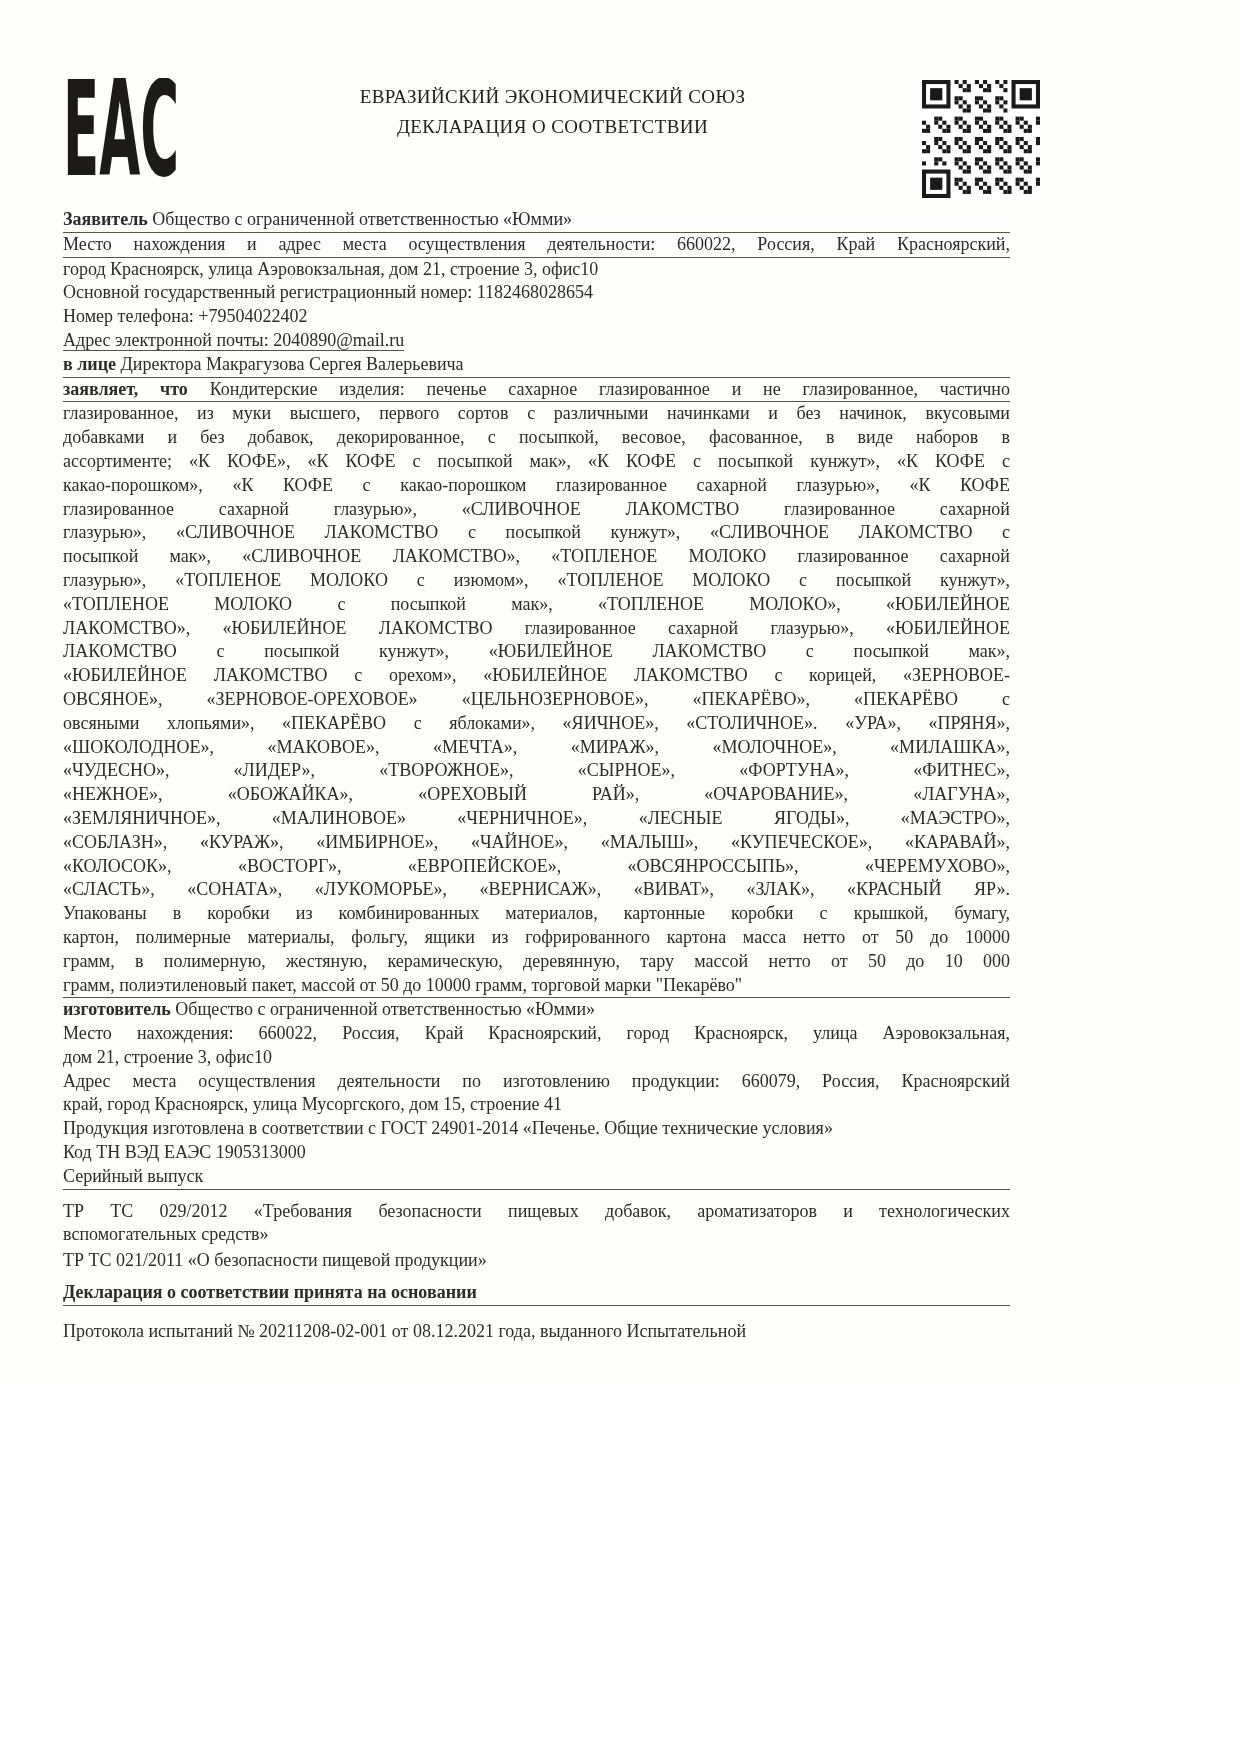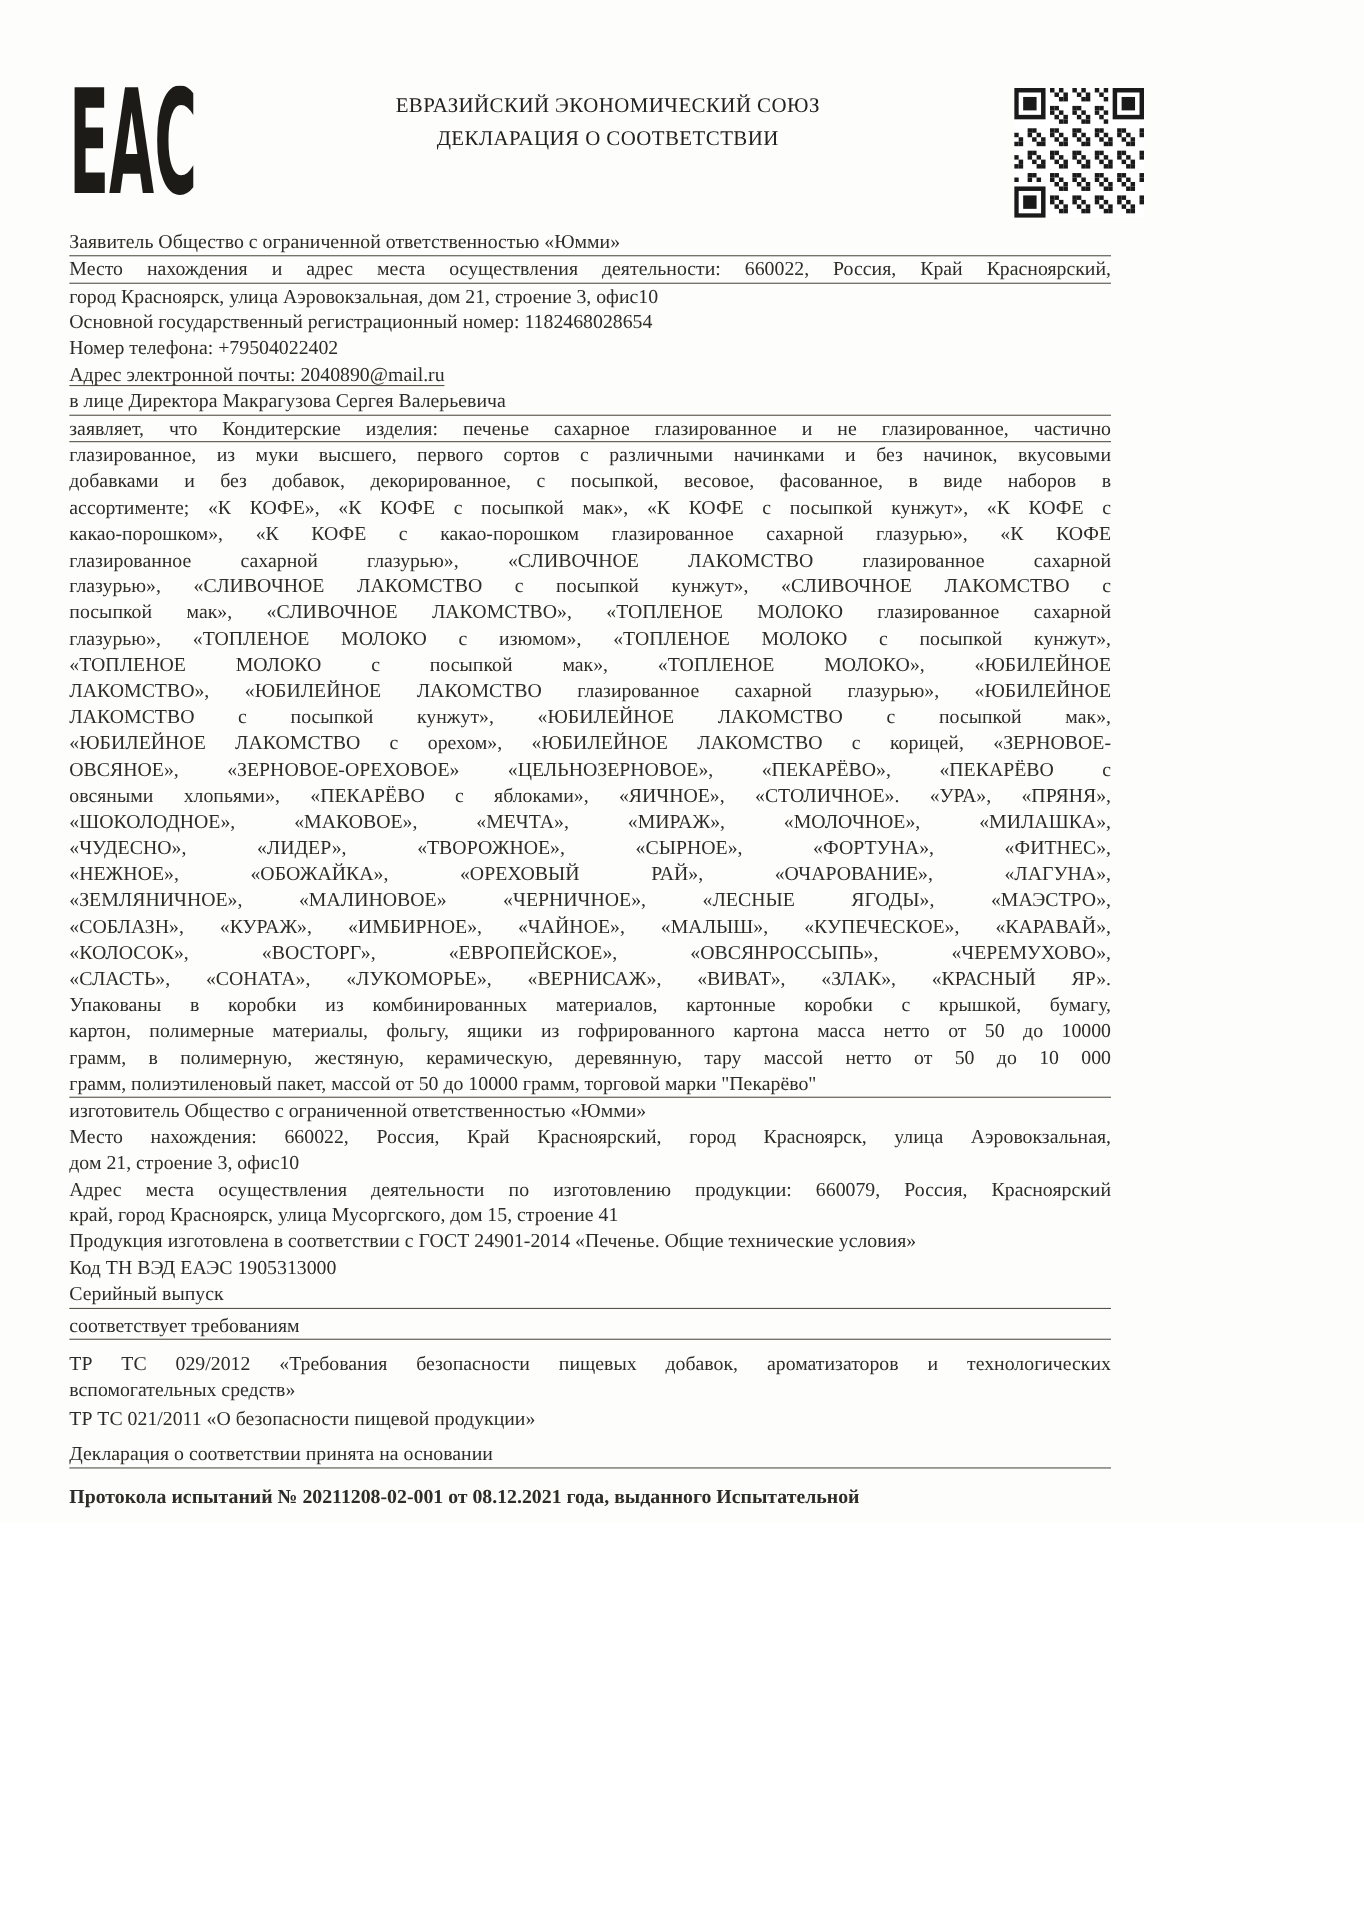--- a/index.html
+++ b/index.html
@@ -22,21 +22,21 @@
   }
   .qr { width:118px; height:118px; flex:0 0 auto; margin-top:2px; }
   .doc-body { margin:10px 230px 0 63px; }
   .line {
     font-size:18px; line-height:23.8px; min-height:23.8px;
     white-space:normal;
   }
   .line.just { text-align:justify; text-align-last:justify; }
   .u-full { border-bottom:1.5px solid #565349; }
   .u-text { border-bottom:1.5px solid #565349; }
-  .b { font-weight:normal; }
+  .b { font-weight:bold; }
 </style>
 </head>
 <body>
 
 <div class="page">
   <div class="header">
     <div class="logo">
       <svg width="118" height="102" viewBox="0 0 118 102" aria-hidden="true">
         <text x="0" y="97" font-size="132" textLength="116" lengthAdjust="spacingAndGlyphs" font-family="DejaVu Sans, sans-serif" font-weight="bold" fill="#1c1b18">ЕАС</text>
       </svg>
@@ -296,20 +296,19 @@
       <div class="line just"><span><span>грамм, в полимерную, жестяную, керамическую, деревянную, тару массой нетто от 50 до 10 000</span></span></div>
       <div class="line u-full"><span><span>грамм, полиэтиленовый пакет, массой от 50 до 10000 грамм, торговой марки "Пекарёво"</span></span></div>
       <div class="line"><span><span class="b">изготовитель </span><span>Общество с ограниченной ответственностью «Юмми»</span></span></div>
       <div class="line just"><span><span>Место нахождения: 660022, Россия, Край Красноярский, город Красноярск, улица Аэровокзальная,</span></span></div>
       <div class="line"><span><span>дом 21, строение 3, офис10</span></span></div>
       <div class="line just"><span><span>Адрес места осуществления деятельности по изготовлению продукции: 660079, Россия, Красноярский</span></span></div>
       <div class="line"><span><span>край, город Красноярск, улица Мусоргского, дом 15, строение 41</span></span></div>
       <div class="line"><span><span>Продукция изготовлена в соответствии с ГОСТ 24901-2014 «Печенье. Общие технические условия»</span></span></div>
       <div class="line"><span><span>Код ТН ВЭД ЕАЭС 1905313000</span></span></div>
       <div class="line u-full"><span><span>Серийный выпуск</span></span></div>
-      <div class="line u-full" style="margin-top: 4px;"><span><span class="b">соответствует требованиям</span></span></div>
       <div class="line just" style="margin-top: 10px;"><span><span>ТР ТС 029/2012 «Требования безопасности пищевых добавок, ароматизаторов и технологических</span></span></div>
       <div class="line"><span><span>вспомогательных средств»</span></span></div>
       <div class="line" style="margin-top: 2px;"><span><span>ТР ТС 021/2011 «О безопасности пищевой продукции»</span></span></div>
       <div class="line u-full" style="margin-top: 8px;"><span><span class="b">Декларация о соответствии принята на основании</span></span></div>
-      <div class="line" style="margin-top: 14px; font-weight: bold;"><span><span>Протокола испытаний № 20211208-02-001 от 08.12.2021 года, выданного Испытательной</span></span></div>
+      <div class="line" style="margin-top: 14px;"><span><span>Протокола испытаний № 20211208-02-001 от 08.12.2021 года, выданного Испытательной</span></span></div>
     </div>
 </div>
 
 </body></html>

